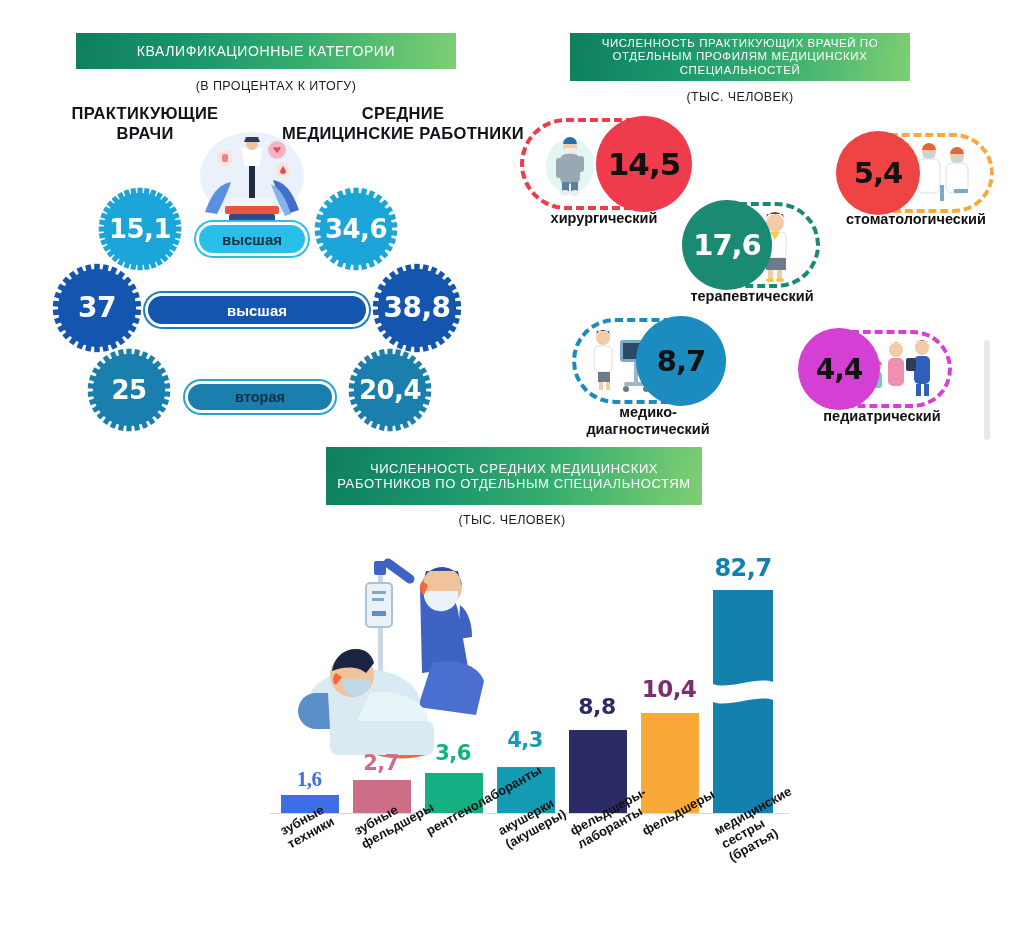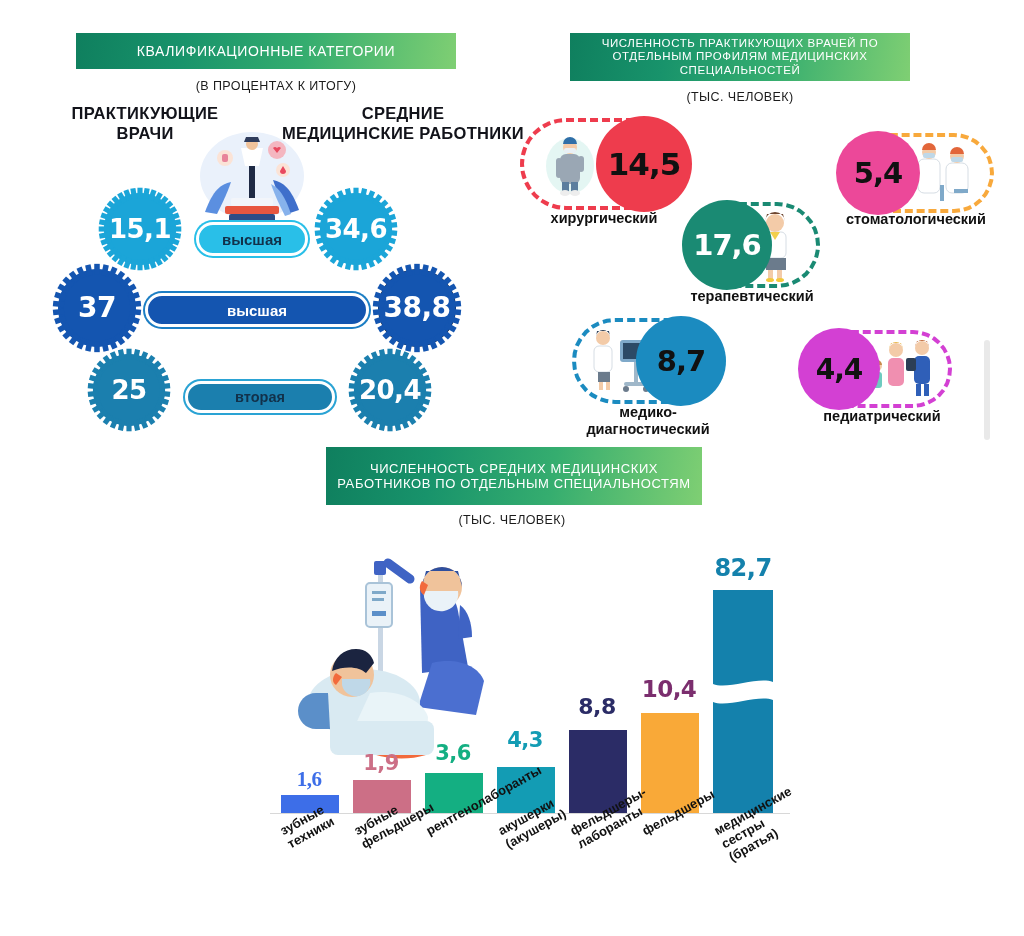--- a/index.html
+++ b/index.html
@@ -406,21 +406,21 @@
         <path d="M12 9 a7 7 0 0 1 14 0 z" fill="#E2663A"></path>
         <rect x="13" y="12" width="12" height="5" rx="2" fill="#BFD8E8"></rect>
         <rect x="36" y="22" width="22" height="30" rx="6" fill="#ffffff" stroke="#d6dde4"></rect>
         <circle cx="47" cy="15" r="7" fill="#F3CBA8"></circle>
         <path d="M40 13 a7 7 0 0 1 14 0 z" fill="#E2663A"></path>
         <rect x="41" y="16" width="12" height="5" rx="2" fill="#BFD8E8"></rect>
         <rect x="30" y="44" width="4" height="16" fill="#7FA9C9"></rect>
         <rect x="44" y="48" width="14" height="4" fill="#7FA9C9"></rect>
       </svg>
     </div>
-    <div class="disc" style="left:-2px;top:-2px;width:84px;height:84px;background:#ec4899;font-size:29px;color:#111111;">
+    <div class="disc" style="left:-2px;top:-2px;width:84px;height:84px;background:#ef4444;font-size:29px;color:#111111;">
       <span>5,4</span>
     </div>
     <div class="caplabel" style="left:-52px;top:78px;white-space:pre-line;">стоматологический</div>
   </div>
 
   <div class="cap" style="left:684px;top:202px;width:136px;height:86px;">
     <div class="dash" style="border-width:4px;border-color:#1A8A73;"></div>
     <div class="capart" style="left:62px;top:6px;width:56px;height:74px;">
       <svg width="56" height="74" viewBox="0 0 56 74">
         <rect x="18" y="24" width="22" height="26" rx="5" fill="#ffffff" stroke="#d6dde4"></rect>
@@ -525,21 +525,21 @@
     </svg>
   </div>
 
   <div class="barwrap" style="left:270px;top:545px;width:520px;height:270px;">
 
     <div class="axisline" style="left:0;top:268px;width:520px;"></div>
 
     <div class="barval" style="left:8px;top:222px;width:62px;font-size:21px;color:#3D6EE8;font-family:Liberation Serif, serif;">1,6</div>
     <div class="bar" style="left:11px;top:250px;width:58px;height:18px;background:#3D6EE8;"></div>
 
-    <div class="barval" style="left:80px;top:206px;width:62px;font-size:21px;color:#CC6F86;">1,9</div>
+    <div class="barval" style="left:80px;top:206px;width:62px;font-size:21px;color:#CC6F86;">2,7</div>
     <div class="bar" style="left:83px;top:235px;width:58px;height:33px;background:#CC6F86;"></div>
 
     <div class="barval" style="left:152px;top:196px;width:62px;font-size:21px;color:#14AF82;">3,6</div>
     <div class="bar" style="left:155px;top:228px;width:58px;height:40px;background:#14AF82;"></div>
 
     <div class="barval" style="left:224px;top:183px;width:62px;font-size:21px;color:#139CB4;">4,3</div>
     <div class="bar" style="left:227px;top:222px;width:58px;height:46px;background:#139CB4;"></div>
 
     <div class="barval" style="left:296px;top:149px;width:62px;font-size:22px;color:#2B2C66;">8,8</div>
     <div class="bar" style="left:299px;top:185px;width:58px;height:83px;background:#2B2C66;"></div>

